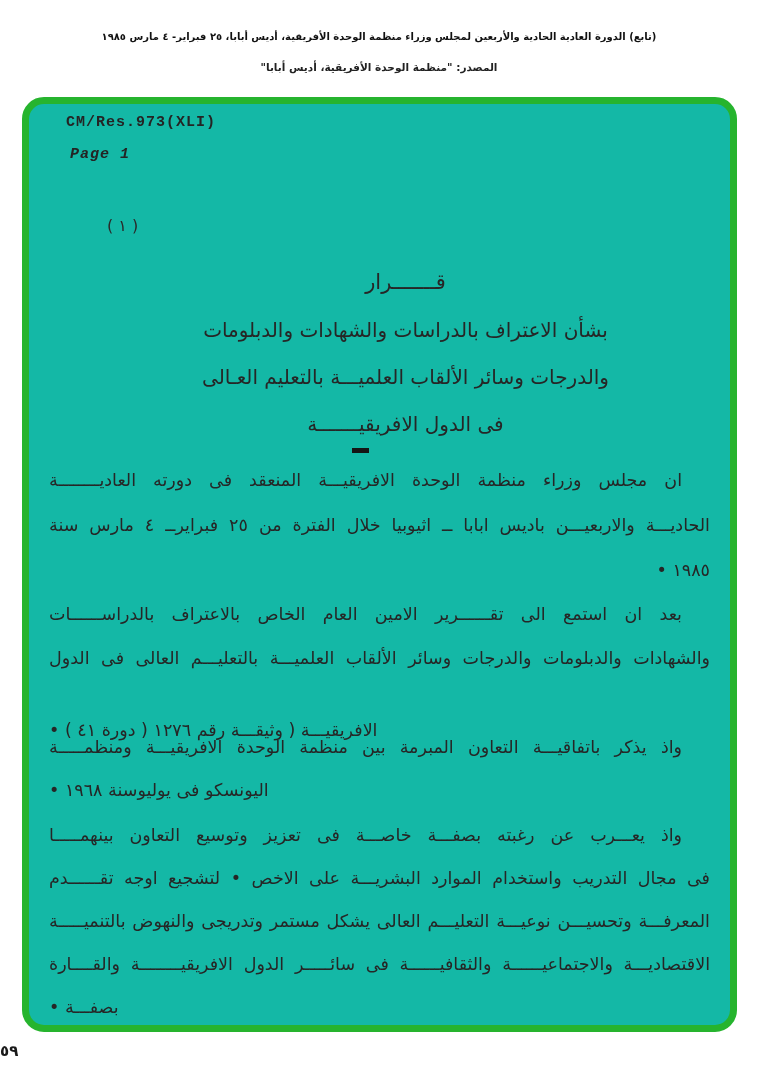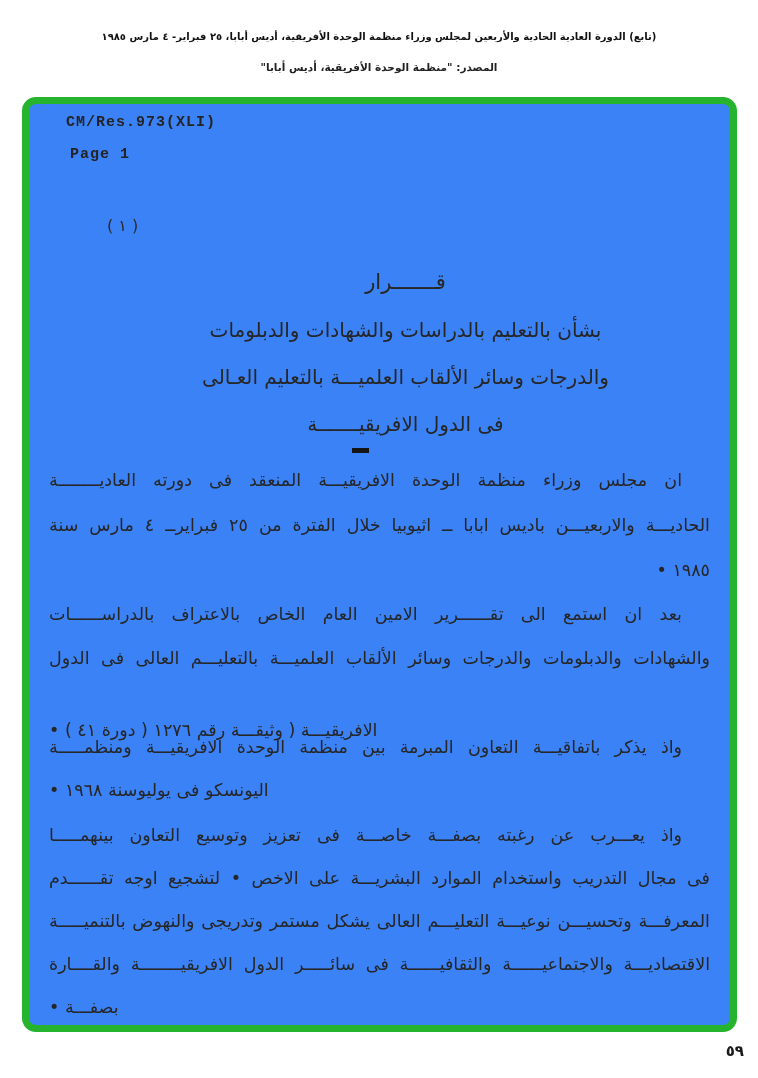--- a/index.html
+++ b/index.html
@@ -13,29 +13,29 @@
     direction:rtl;text-align:center;font-weight:bold;font-size:10px;
     color:#111;white-space:nowrap;
   }
   .hdr2{
     position:absolute;top:61px;left:0;right:0;
     direction:rtl;text-align:center;font-weight:bold;font-size:10.5px;color:#222;
   }
   
   .doc-box{
     position:absolute;left:22px;top:97px;width:701px;height:921px;
-    border:7px solid #26b42e;border-radius:14px;background:#3b82f6;
+    border:7px solid #26b42e;border-radius:22px;background:#14b8a6;
   }
   
   .tw{
     position:absolute;font-family:"Liberation Mono","DejaVu Sans Mono",monospace;
     font-weight:bold;color:#242424;letter-spacing:1px;white-space:nowrap;
   }
   .ref{left:37px;top:10px;font-size:15px;}
-  .pglbl{left:41px;top:42px;font-size:15px;}
+  .pglbl{left:41px;top:42px;font-size:15px;font-style:italic;}
   .item{
     position:absolute;left:78px;top:112px;font-size:16px;color:#2a2a2a;
     direction:rtl;white-space:nowrap;
   }
   
   .ttl{
     position:absolute;left:52px;right:0;direction:rtl;text-align:center;
     font-size:20px;color:#262626;white-space:nowrap;margin-top:18px;
   }
   .t1{top:148px;font-size:21px;}
@@ -53,39 +53,39 @@
   .j{text-align:justify;text-align-last:justify;}
   .ind{padding-right:28px;}
   .r{text-align:right;}
   .l{text-align:left;direction:rtl;}
   .y0{top:366px;}  .y1{top:411px;}  .y2{top:456px;}
   .y3{top:500px;}  .y4{top:544px;}  .y5{top:588px;margin-top:28px;}
   .y6{top:633px;}  .y7{top:676px;}
   .y8{top:721px;}  .y9{top:764px;}  .y10{top:807px;} .y11{top:850px;} .y12{top:893px;}
   
   .pagenum{
-    position:absolute;top:1042px;left:0;right:14px;text-align:right;
+    position:absolute;top:1042px;left:0;right:14px;text-align:left;
     direction:rtl;font-weight:bold;font-size:15px;color:#1a1a1a;
   }
 </style>
 </head>
 <body>
 
 <div class="hdr1">(تابع)  الدورة العادية الحادية والأربعين لمجلس وزراء منظمة الوحدة الأفريقية، أديس أبابا، ٢٥ فبراير- ٤ مارس ١٩٨٥</div>
 <div class="hdr2">المصدر:  "منظمة الوحدة الأفريقية، أديس أبابا"</div>
 
 <div class="doc-box" style="border-color: rgb(38, 180, 46);">
 
   <div class="tw ref">CM/Res.973(XLI)</div>
   <div class="tw pglbl">Page 1</div>
 
   <div class="item">( ١ )</div>
 
   <div class="ttl t1">قـــــــرار</div>
-  <div class="ttl t2">بشأن بالتعليم  بالدراسات والشهادات والدبلومات</div>
+  <div class="ttl t2">بشأن الاعتراف  بالدراسات والشهادات والدبلومات</div>
   <div class="ttl t3">والدرجات  وسائر الألقاب العلميـــة بالتعليم العـالى</div>
   <div class="ttl t4">فى الدول الافريقيـــــــة</div>
 
   <div class="dash"></div>
 
   <div class="bl j ind y0">ان مجلس وزراء منظمة الوحدة الافريقيـــة المنعقد فى دورته العاديــــــــة</div>
   <div class="bl j y1">الحاديـــة والاربعيـــن باديس ابابا ــ اثيوبيا خلال الفترة من ٢٥ فبرايرــ  ٤ مارس سنة</div>
   <div class="bl r y2">١٩٨٥ •</div>
 
   <div class="bl j ind y3">بعد ان استمع الى تقــــــرير الامين العام الخاص بالاعتراف بالدراســــــات</div>

